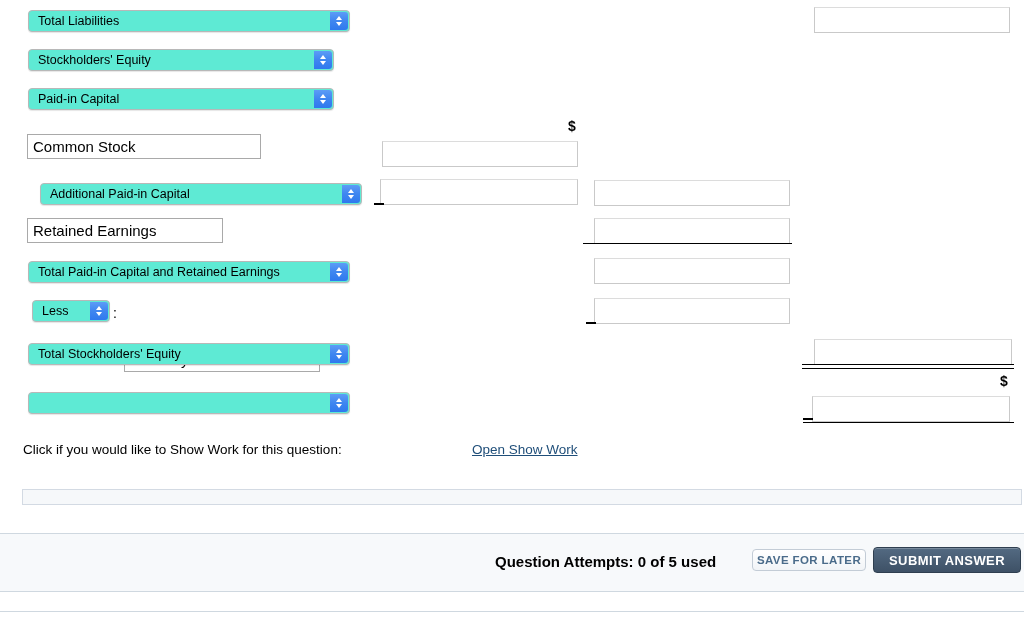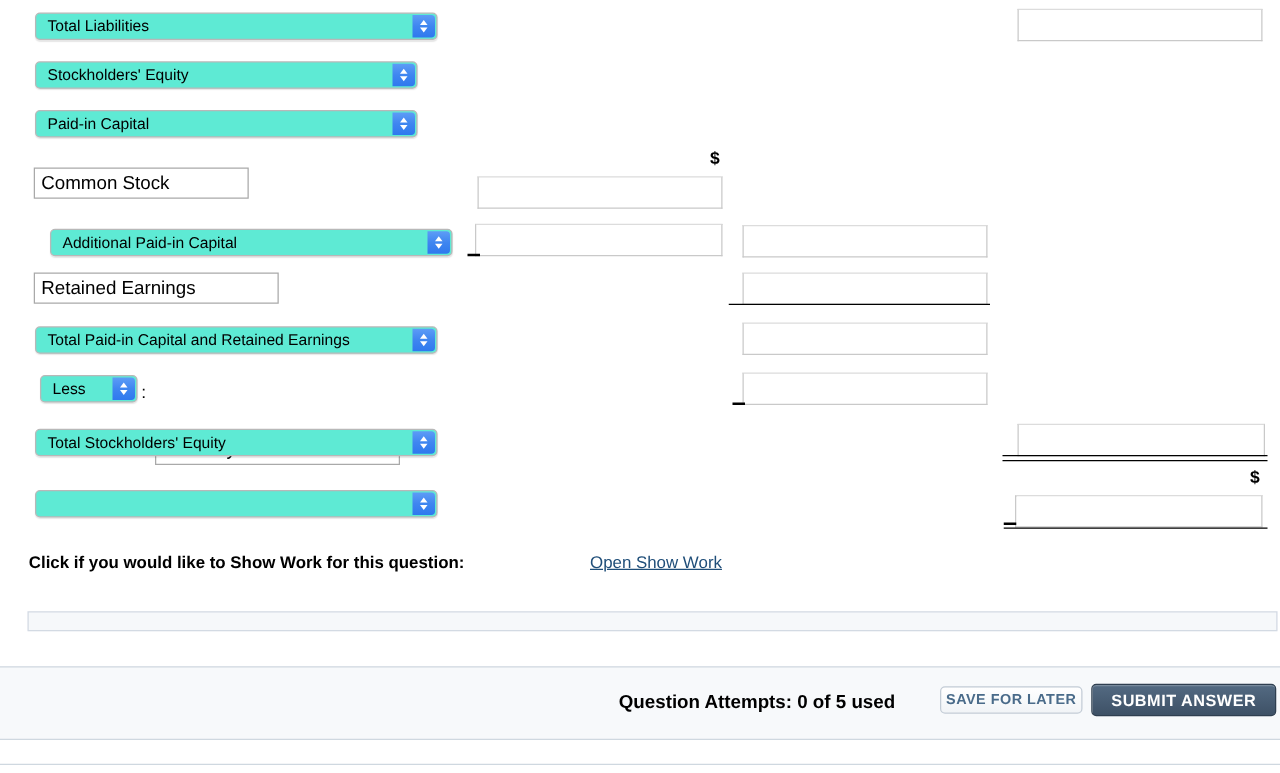--- a/index.html
+++ b/index.html
@@ -94,21 +94,21 @@
     font-family: "Liberation Sans", sans-serif;
     font-size: 14px;
     font-weight: bold;
     color: #000;
   }
 
   
   .showwork-label {
     position: absolute;
     font-size: 13.5px;
-    font-weight: bold;
+    font-weight: normal;
     color: #000;
     white-space: nowrap;
   }
   .showwork-link {
     position: absolute;
     font-size: 13.5px;
     color: #1F4E79;
     text-decoration: underline;
     white-space: nowrap;
     cursor: pointer;
@@ -193,21 +193,21 @@
 <div class="sel" style="left:28px; top:88px; width:306px;">
   <span>Paid-in Capital</span>
   <span class="arrowbox">
     <i class="chev up"></i>
       <i class="chev down"></i>
   </span>
 </div>
 
 <div class="dollar" style="left:568px; top:118px;">$</div>
 
-<div class="tin" style="left:27px; top:134px; width:172px;">Common Stock</div>
+<div class="tin" style="left:27px; top:134px; width:234px;">Common Stock</div>
 <div class="nin" style="left:382px; top:141px; width:196px;"></div>
 
 <div class="sel" style="left:40px; top:183px; width:322px;">
   <span>Additional Paid-in Capital</span>
   <span class="arrowbox">
     <i class="chev up"></i>
       <i class="chev down"></i>
   </span>
 </div>
 <div class="nin" style="left:380px; top:179px; width:198px;"></div>

